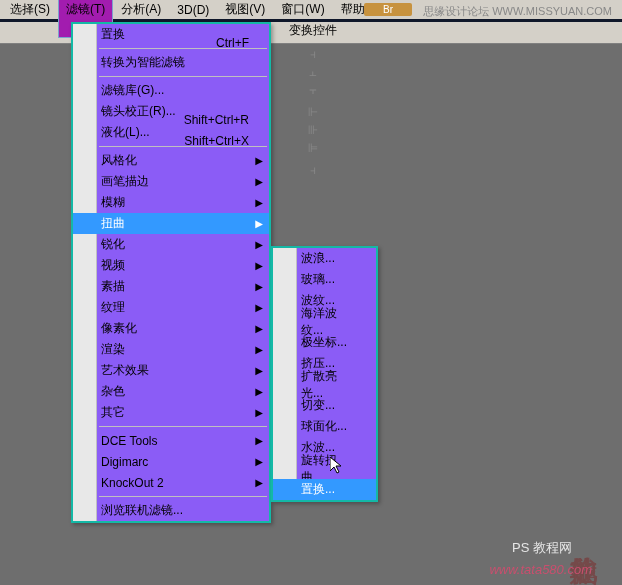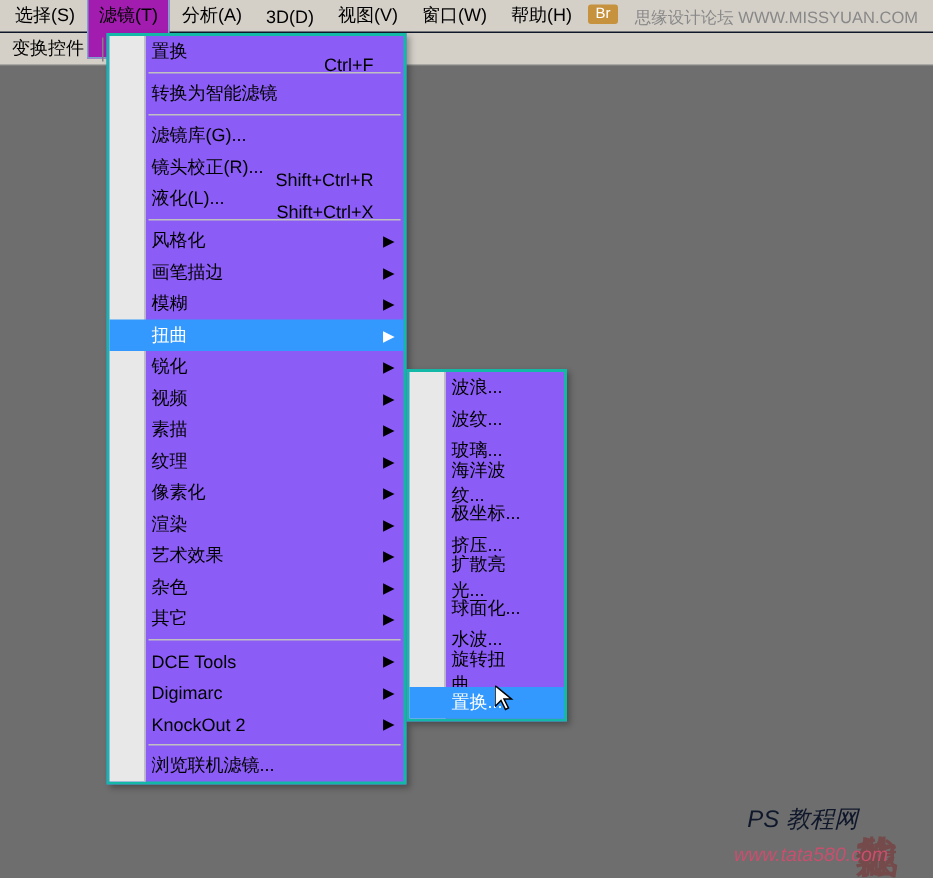--- a/index.html
+++ b/index.html
@@ -1,38 +1,38 @@
 <!DOCTYPE html>
 <html><head>
 <meta charset="utf-8">
 <style>
 * { margin: 0; padding: 0; box-sizing: border-box; font-family: "Microsoft YaHei", SimSun, sans-serif; font-size: 12px; }
 body { width: 622px; height: 585px; background: #6e6e6e; overflow: hidden; position: relative; }
-.menubar { background: #d4d0c8; height: 22px; display: flex; align-items: center; border-bottom: 1px solid #0f172a; padding-left: 2px; }
+.menubar { background: #d4d0c8; height: 22px; display: flex; align-items: center; border-bottom: 3px solid #0f172a; padding-left: 2px; }
 .menubar-item { padding: 2px 8px; color: #000; cursor: default; }
 .menubar-item.active { background: #a21caf; border: 1px solid #7da2ce; padding: 19px 7px; }
-.toolbar { background: #d4d0c8; height: 22px; display: flex; align-items: center; border-bottom: 1px solid #808080; padding-left: 4px; gap: 4px; }
+.toolbar { background: #d4d0c8; height: 22px; display: flex; align-items: center; border-bottom: 1px solid #808080; padding-left: 4px; gap: 4px; flex-direction: column; }
 .toolbar-label { color: #000; padding: 0 4px; }
 .toolbar-sep { width: 1px; height: 16px; background: #808080; margin: 0 4px; }
 .tb-icon { width: 20px; height: 16px; display: flex; align-items: center; justify-content: center; color: #888; }
 .dropdown { position: absolute; background: #8b5cf6; border: 2px solid #14b8a6; box-shadow: 2px 2px 4px rgba(0,0,0,0.3); }
 .dropdown-main { left: 71px; top: 22px; width: 200px; }
 .dropdown-sub { left: 271px; top: 246px; width: 107px; }
 .menu-row { height: 21px; display: flex; align-items: center; padding: 0 20px 0 28px; position: relative; color: #000; }
 .menu-row.selected { background: #3399ff; color: #fff; }
 .menu-row .shortcut { position: absolute; right: 20px; margin-top: 16px; }
 .menu-row .arrow { position: absolute; right: 6px; font-size: 10px; }
 .menu-sep { height: 1px; background: #c0c0c0; margin: 3px 2px 3px 26px; }
 .gutter { position: absolute; left: 0; top: 0; bottom: 0; width: 24px; background: #e8e8e8; border-right: 1px solid #c0c0c0; }
 .dropdown .menu-row, .dropdown .menu-sep { position: relative; z-index: 1; }
 .watermark { position: absolute; right: 20px; bottom: 50px; color: #7a3333; font-family: cursive; font-size: 28px; opacity: 0.6; writing-mode: vertical-rl; }
 .footer { position: absolute; right: 30px; bottom: 8px; color: #c94f6e; font-size: 13px; font-style: italic; margin-left: 36px; }
-.footer2 { position: absolute; right: 50px; bottom: 28px; color: #0f172a; font-size: 16px; font-style: italic; }
+.footer2 { position: absolute; right: 50px; bottom: 28px; color: #e5e5e5; font-size: 13px; }
 .cursor { position: absolute; left: 330px; top: 457px; z-index: 100; pointer-events: none; }
-.br-badge { position: absolute; right: 210px; top: 3px; background: #c7923e; color: #fff; font-size: 10px; padding: 1px 5px; border-radius: 2px; }
+.br-badge { position: absolute; right: 210px; top: 3px; background: #c7923e; color: #fff; font-size: 10px; padding: 1px 19px; border-radius: 2px; }
 .top-text { position: absolute; right: 10px; top: 4px; color: #888; font-size: 11px; }
 </style>
 </head>
 <body>
 
 <div class="menubar">
   <span class="menubar-item">选择(S)</span>
   <span class="menubar-item active">滤镜(T)</span>
   <span class="menubar-item">分析(A)</span>
   <span class="menubar-item">3D(D)</span>
@@ -150,36 +150,39 @@
       <span>浏览联机滤镜...</span>
     </div>
 </div>
 
 <div class="dropdown dropdown-sub">
   <div class="gutter"></div>
   <div class="menu-row">
       <span>波浪...</span>
     </div>
   <div class="menu-row">
+      <span>玻璃...</span>
+    </div>
+  <div class="menu-row">
       <span>波纹...</span>
     </div>
   <div class="menu-row">
-      <span>玻璃...</span>
-    </div>
-  <div class="menu-row">
       <span>海洋波纹...</span>
     </div>
   <div class="menu-row">
       <span>极坐标...</span>
     </div>
   <div class="menu-row">
       <span>挤压...</span>
     </div>
   <div class="menu-row">
       <span>扩散亮光...</span>
+    </div>
+  <div class="menu-row">
+      <span>切变...</span>
     </div>
   <div class="menu-row">
       <span>球面化...</span>
     </div>
   <div class="menu-row">
       <span>水波...</span>
     </div>
   <div class="menu-row">
       <span>旋转扭曲...</span>
     </div>

